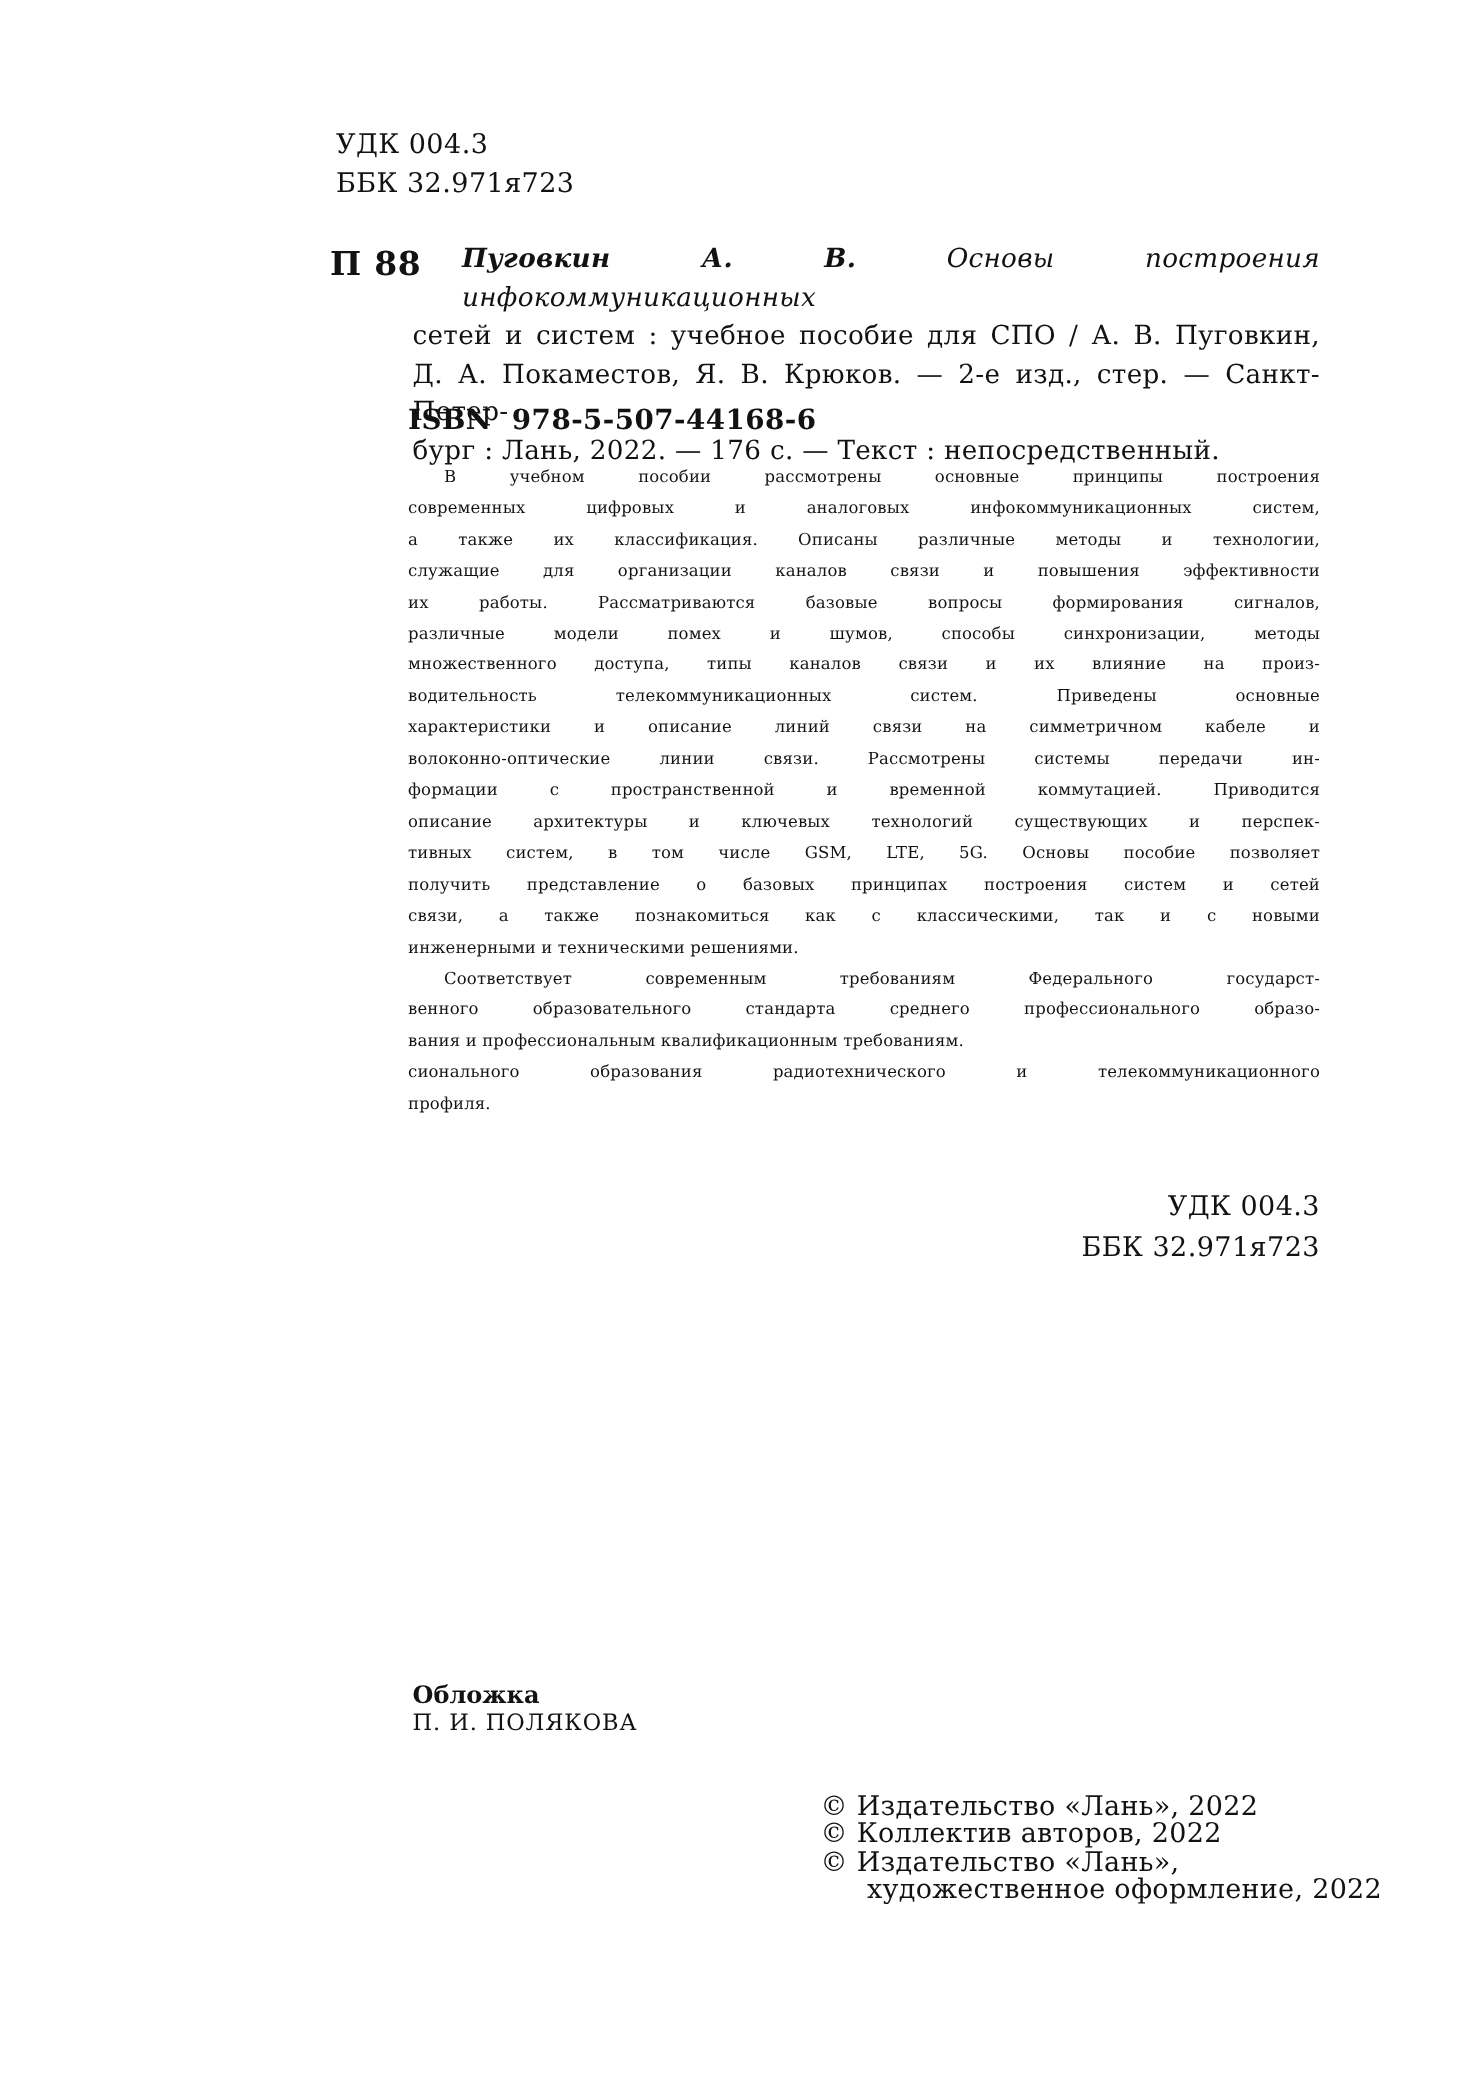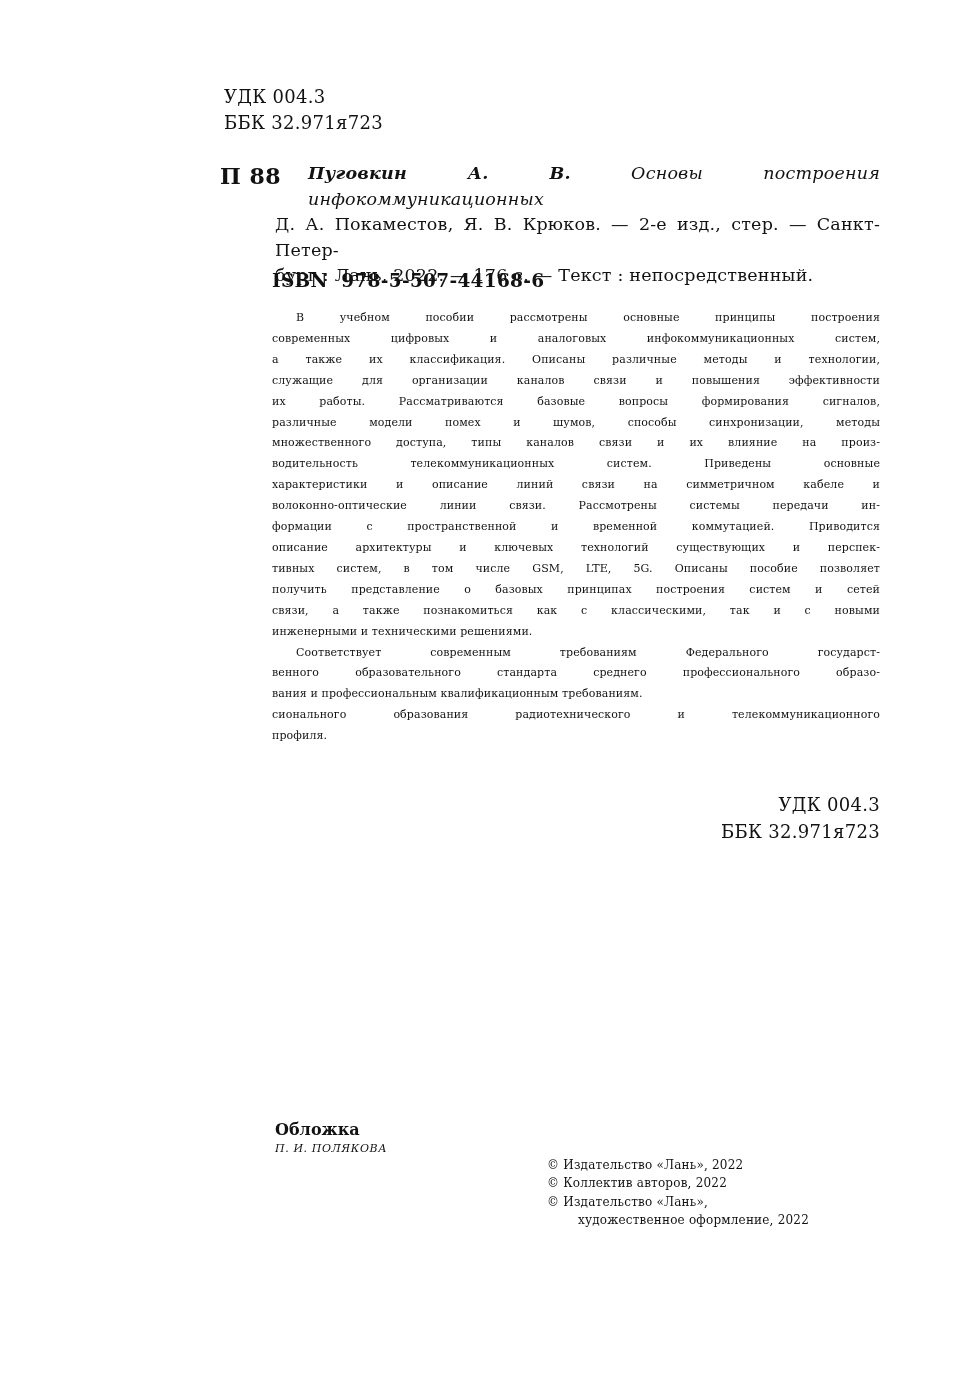--- a/index.html
+++ b/index.html
@@ -23,59 +23,60 @@
 
   .isbn { left:272px; top:270px; font-size:18.5px; font-weight:700; white-space:pre-wrap; letter-spacing:.3px; }
 
   .annotation { left:272px; top:308px; width:608px; font-size:11px; line-height:20.9px; letter-spacing:.1px; }
   .line.indent { padding-left:24px; }
 
   .bottom-codes { right:95px; top:791px; text-align:right; font-size:18px; line-height:27px; letter-spacing:.3px; }
 
   .cover-credit { left:275px; top:1120px; width:605px; text-align:left; }
   .cc-heading { font-size:16px; font-weight:700; line-height:19px; }
-  .cc-name { font-size:11px; font-style:italic; line-height:19.5px; letter-spacing:.6px; }
+  .cc-name { font-size:15px; line-height:19.5px; letter-spacing:.6px; }
 
-  .copyright { left:547px; top:1156px; font-size:12px; line-height:18.4px; letter-spacing:.2px; }
+  .copyright { left:547px; top:1196px; font-size:18px; line-height:18.4px; letter-spacing:.2px; }
   .copyright .cindent { padding-left:31px; }
 </style>
 </head>
 <body>
 
 <div class="page">
 
   <div class="abs top-codes">
     <div>УДК 004.3</div>
     <div>ББК 32.971я723</div>
   </div>
 
   <div class="abs bib-label">П 88</div>
 
   <div class="abs bib">
     <div class="line first just"><span class="bold">Пуговкин А. В.</span> <span>Основы построения инфокоммуникационных</span></div>
+    <div class="line just">сетей и систем : учебное пособие для СПО / А. В. Пуговкин,</div>
     <div class="line just">Д. А. Покаместов, Я. В. Крюков. — 2-е изд., стер. — Санкт-Петер-</div>
     <div class="line">бург : Лань, 2022. — 176 с. — Текст : непосредственный.</div>
   </div>
 
   <div class="abs isbn">ISBN  978-5-507-44168-6</div>
 
   <div class="abs annotation">
       <div class="line indent just">В учебном пособии рассмотрены основные принципы построения</div>
       <div class="line just">современных цифровых и аналоговых инфокоммуникационных систем,</div>
       <div class="line just">а также их классификация. Описаны различные методы и технологии,</div>
       <div class="line just">служащие для организации каналов связи и повышения эффективности</div>
       <div class="line just">их работы. Рассматриваются базовые вопросы формирования сигналов,</div>
       <div class="line just">различные модели помех и шумов, способы синхронизации, методы</div>
       <div class="line just">множественного доступа, типы каналов связи и их влияние на произ-</div>
       <div class="line just">водительность телекоммуникационных систем. Приведены основные</div>
       <div class="line just">характеристики и описание линий связи на симметричном кабеле и</div>
       <div class="line just">волоконно-оптические линии связи. Рассмотрены системы передачи ин-</div>
       <div class="line just">формации с пространственной и временной коммутацией. Приводится</div>
       <div class="line just">описание архитектуры и ключевых технологий существующих и перспек-</div>
-      <div class="line just">тивных систем, в том числе GSM, LTE, 5G. Описаны пособие позволяет</div>
+      <div class="line just">тивных систем, в том числе GSM, LTE, 5G. Основы пособие позволяет</div>
       <div class="line just">получить представление о базовых принципах построения систем и сетей</div>
       <div class="line just">связи, а также познакомиться как с классическими, так и с новыми</div>
       <div class="line">инженерными и техническими решениями.</div>
       <div class="line indent just">Соответствует современным требованиям Федерального государст-</div>
       <div class="line just">венного образовательного стандарта среднего профессионального образо-</div>
       <div class="line">вания и профессиональным квалификационным требованиям.</div>
       <div class="line just">сионального образования радиотехнического и телекоммуникационного</div>
       <div class="line">профиля.</div>
     </div>
 

